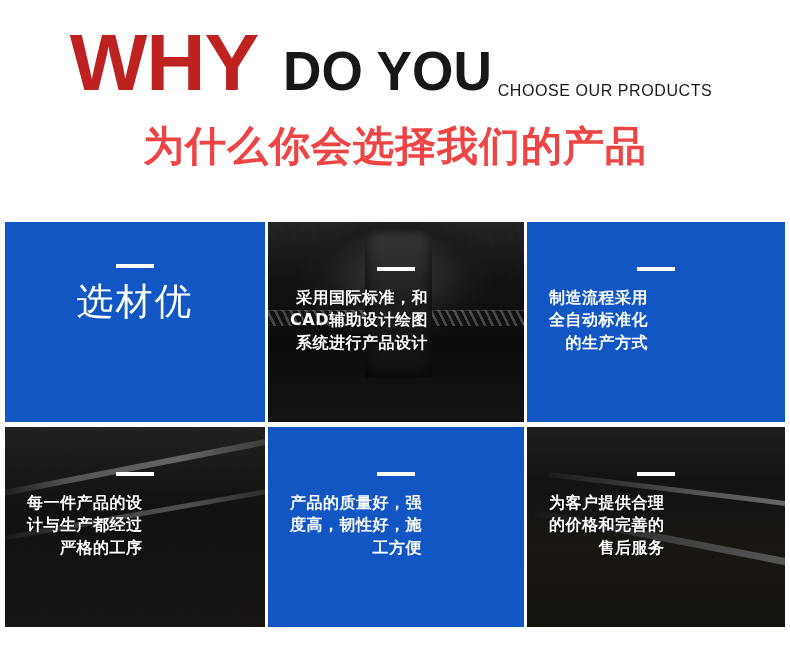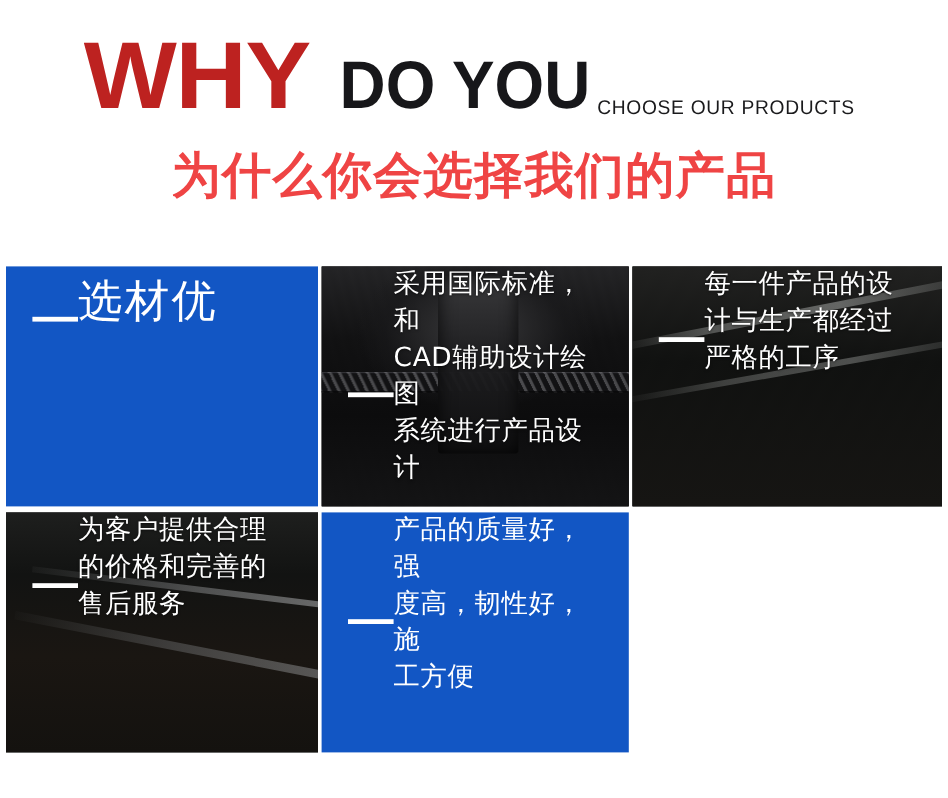--- a/index.html
+++ b/index.html
@@ -204,43 +204,43 @@
     height: 7px;
     background: linear-gradient(90deg, rgba(70,72,72,0.05), rgba(120,122,124,0.40) 50%, rgba(170,172,174,0.45));
     transform: rotate(11deg);
   }
 
   .cell-content {
     position: relative;
     z-index: 2;
     padding: 0 22px;
     display: flex;
-    flex-direction: row;
+    flex-direction: column;
     align-items: flex-start;
   }
   .cell.blue .cell-content,
   .cell.photo .cell-content { width: 100%; box-sizing: border-box; }
 
   .dash {
     width: 38px;
     height: 4px;
     background: #ffffff;
     align-self: center;
     margin-top: 45px;
     margin-bottom: 16px;
     flex: none;
   }
   .cell-text {
     color: #ffffff;
     font-family: "DejaVu Sans", "Liberation Sans", sans-serif;
-    font-weight: 400;
-    font-size: 22px;
+    font-weight: 700;
+    font-size: 16px;
     line-height: 1.40;
     letter-spacing: 0.5px;
-    text-align: left;
+    text-align: right;
     white-space: pre-line;
     text-shadow: 0 1px 2px rgba(0,0,0,0.55);
   }
   .cell.blue .cell-text { text-shadow: none; }
 
   .cell-text.big {
     font-size: 37px;
     line-height: 1.2;
     font-weight: 400;
     letter-spacing: 2px;
@@ -275,43 +275,51 @@
   <div class="cell photo">
     <div class="photo-bg bg-rope"></div>
     <div class="cell-content">
       <div class="dash"></div>
       <div class="cell-text">采用国际标准，和
 CAD辅助设计绘图
 系统进行产品设计</div>
     </div>
   </div>
 
+  <div class="cell blue">
+    <div class="cell-content">
+      <div class="dash"></div>
+      <div class="cell-text">制造流程采用
+全自动标准化
+的生产方式</div>
+    </div>
+  </div>
 
   <div class="cell photo">
     <div class="photo-bg bg-rail"></div>
     <div class="cell-content">
       <div class="dash"></div>
       <div class="cell-text">每一件产品的设
 计与生产都经过
 严格的工序</div>
     </div>
   </div>
 
+  <div class="cell blue">
+    <div class="cell-content">
+      <div class="dash"></div>
+      <div class="cell-text">产品的质量好，强
+度高，韧性好，施
+工方便</div>
+    </div>
+  </div>
+
   <div class="cell photo">
     <div class="photo-bg bg-road"></div>
     <div class="cell-content">
       <div class="dash"></div>
       <div class="cell-text">为客户提供合理
 的价格和完善的
 售后服务</div>
     </div>
   </div>
 
-  <div class="cell blue">
-    <div class="cell-content">
-      <div class="dash"></div>
-      <div class="cell-text">产品的质量好，强
-度高，韧性好，施
-工方便</div>
-    </div>
-  </div>
-
 </div>
 
 </body></html>

